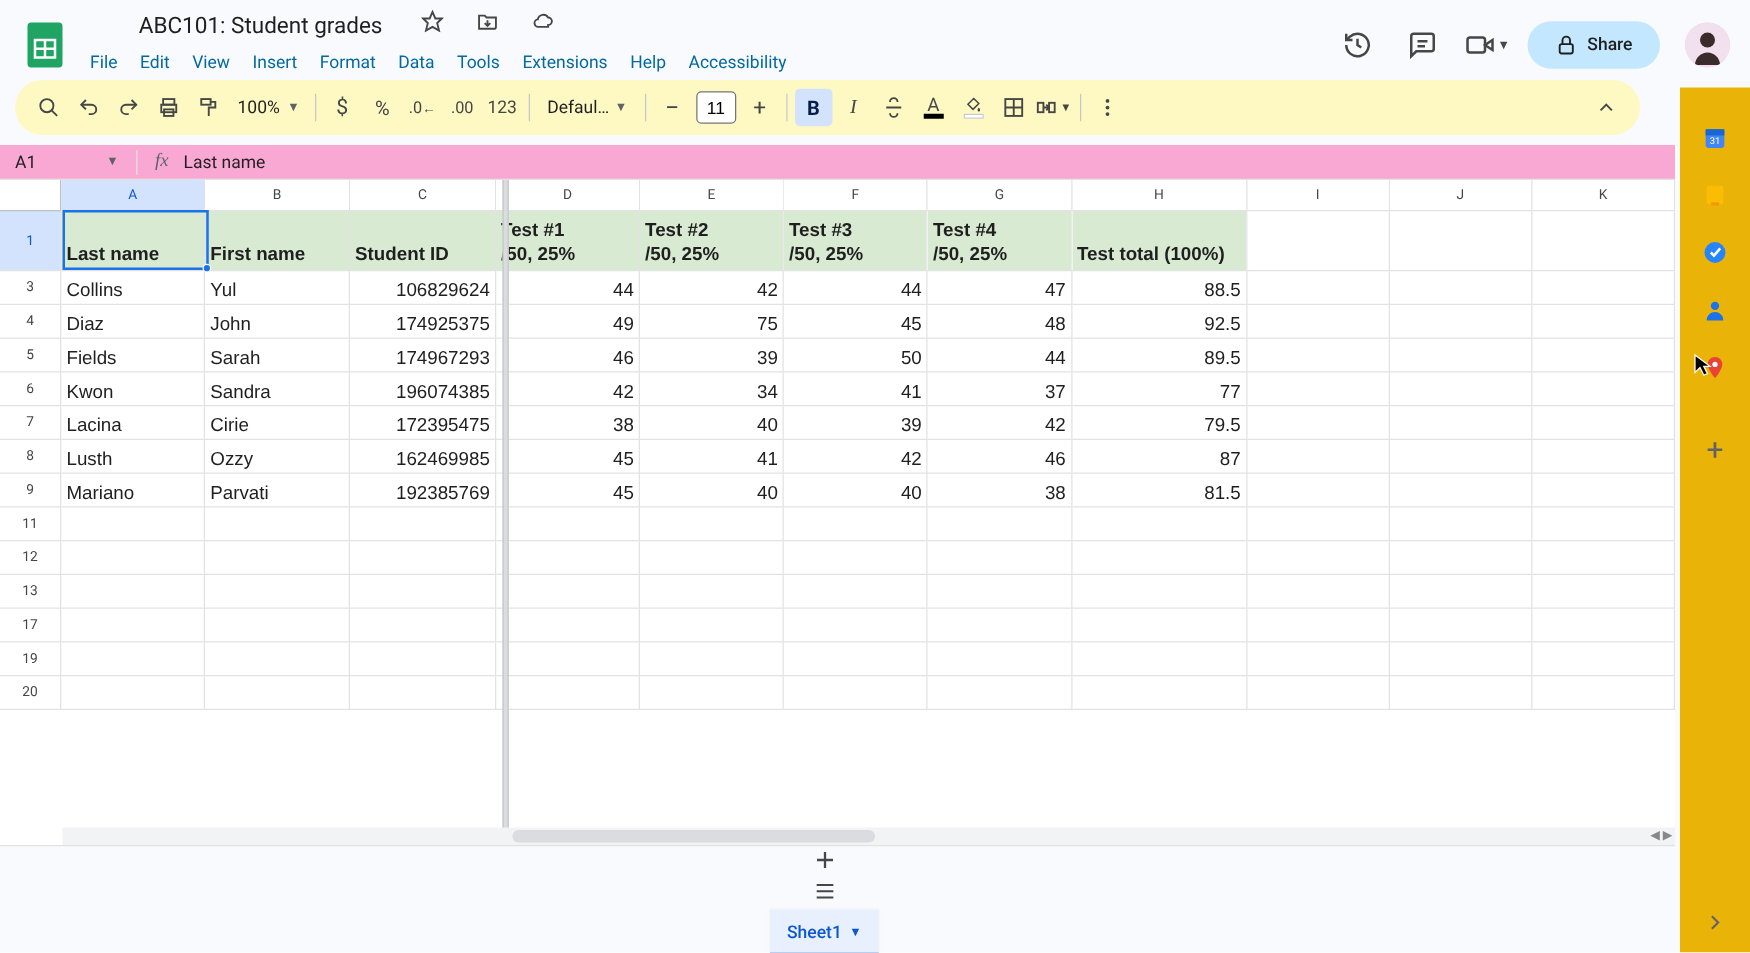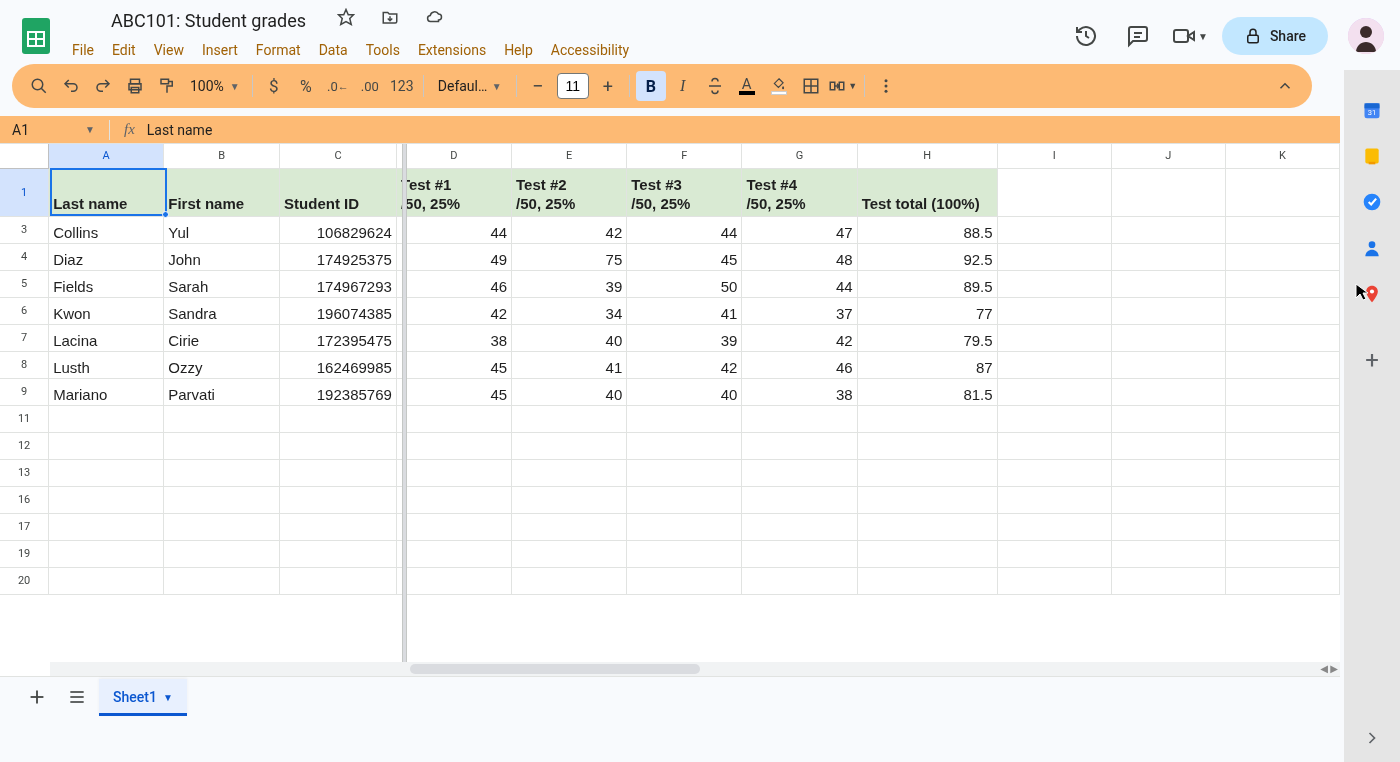--- a/index.html
+++ b/index.html
@@ -6,41 +6,41 @@
 body { font-family: "Google Sans", Roboto, Arial, sans-serif; font-size: 14px; color: #1f1f1f; background: #f8fafd; overflow: hidden; width: 1400px; height: 762px; position: relative; }
 
 
 .header { display: flex; align-items: center; padding: 8px 16px 0 16px; height: 64px; }
 .logo { width: 40px; height: 40px; display: flex; align-items: center; justify-content: center; margin-right: 8px; }
 .title-block { flex: 1; display: flex; flex-direction: column; }
 .title-row { display: flex; align-items: flex-start; gap: 24px; height: 28px; margin-left: 41px; }
 .doc-title { font-size: 18px; color: #1f1f1f; padding: 2px 6px; }
 .title-icon { color: #444746; width: 20px; display:flex; align-items:center; justify-content:center; }
 .menu-row { display: flex; gap: 2px; height: 28px; align-items:center; }
-.menu-item { padding: 4px 8px; font-size: 14px; color: #a16207; border-radius: 4px; cursor: pointer; }
+.menu-item { padding: 4px 8px; font-size: 14px; color: #0369a1; border-radius: 4px; cursor: pointer; }
 .header-actions { display: flex; align-items: center; gap: 12px; }
 .hdr-icon-btn { width: 40px; height: 40px; display:flex; align-items:center; justify-content:center; color:#444746; border-radius:50%; cursor:pointer; }
 .meet-btn { display:flex; align-items:center; gap:2px; }
 .share-btn { display: flex; align-items: center; gap: 8px; background: #c2e7ff; border-radius: 40px; padding: 10px 22px; font-size: 14px; font-weight: 500; cursor:pointer; }
 .avatar { width: 36px; height: 36px; border-radius: 50%; background: linear-gradient(#e0c4f5,#f5d0e0); margin-left:8px; display:flex; align-items:center; justify-content:center; overflow:hidden; }
 
 
 .toolbar-wrap { padding: 0 16px 8px 12px; }
-.toolbar { background: #fdba74; border-radius: 24px; height: 44px; display: flex; align-items: center; padding: 0 12px; gap: 2px; width: 1300px; }
+.toolbar { background: #fef9c3; border-radius: 24px; height: 44px; display: flex; align-items: center; padding: 0 12px; gap: 2px; width: 1300px; }
 .tb-btn { min-width: 30px; height: 30px; display:flex; align-items:center; justify-content:center; border-radius: 4px; cursor:pointer; color:#444746; }
 .tb-btn.active { background: #d3e3fd; color:#041e49; }
 .tb-sep { width: 1px; height: 22px; background: #c7c7c7; margin: 0 4px; }
 .zoom-sel { font-size: 14px; padding: 0 6px; display:flex; align-items:center; gap:6px; height:30px; cursor:pointer; }
 .font-sel { font-size: 14px; width: 80px; padding: 0 8px; display:flex; align-items:center; justify-content:space-between; height:30px; cursor:pointer; overflow:hidden;text-align:center; }
 .font-size-ctrl { display:flex; align-items:center; gap:4px; }
 .font-size-input { width: 32px; height: 26px; border: 1px solid #747775; border-radius: 4px; text-align: center; font-size: 14px; background:#fff; }
 .collapse-btn { margin-left:auto; }
 
 
-.fx-row { display:flex; align-items:center; height: 28px; border-bottom: 1px solid #e1e3e1; padding-left: 8px; background:#fdba74; margin: 0 60px 0 0; }
+.fx-row { display:flex; align-items:center; height: 28px; border-bottom: 1px solid #e1e3e1; padding-left: 8px; background:#f9a8d4; margin: 0 60px 0 0; }
 .name-box { width: 95px; display:flex; align-items:center; justify-content:space-between; font-size: 14px; padding: 0 8px 0 4px; }
 .name-dd { color:#5f6368; font-size:10px; }
 .fx-sep { width:1px; height:20px; background:#e1e3e1; margin:0 6px; }
 .fx-icon { font-style: italic; font-family: serif; color:#5f6368; padding:0 8px; font-size:15px; }
 .fx-input { flex:1; font-size: 14px; padding: 2px 4px; }
 
 
 .grid-area { position:relative; background:#fff; height: 532px; margin-right: 60px; overflow:hidden; }
 .grid-inner { position:absolute; left:0; top:0; }
 table.sheet { border-collapse: collapse; table-layout: fixed; }
@@ -57,27 +57,27 @@
 
 .selection { position:absolute; left:50px; top:24px; width:117px; height:48px; border:2px solid #1a73e8; pointer-events:none; box-sizing:border-box; }
 .sel-handle { position:absolute; right:-4px; bottom:-4px; width:7px; height:7px; background:#1a73e8; border:1px solid #fff; border-radius:50%; }
 .freeze-bar-v { position:absolute; left:402px; top:0; width:5px; height:532px; background:#dadce0; border-left:1px solid #c4c7c5; border-right:1px solid #c4c7c5; }
 
 .hscroll { position:absolute; left:50px; bottom:0; right:0; height:14px; background:#f1f3f4; }
 .hscroll-thumb { position:absolute; left:360px; width:290px; top:2px; height:10px; background:#dadce0; border-radius:5px; }
 .nav-arrows { position:absolute; right:2px; bottom:2px; display:flex; gap:2px; font-size:10px; color:#888; }
 
 
-.tab-bar { height: 40px; background:#f8fafd; border-top: 1px solid #e1e3e1; display:flex; align-items:center; padding: 0 40px 0 19px; gap:4px; margin-right:60px; }
+.tab-bar { height: 40px; background:#f8fafd; border-top: 1px solid #e1e3e1; display:flex; align-items:center; padding: 0 40px 0 19px; gap:4px; margin-right:60px;flex-direction:column; }
 .tab-add, .tab-all { width:36px; height:36px; display:flex; align-items:center; justify-content:center; color:#444746; cursor:pointer; border-radius:4px; }
 .sheet-tab { display:flex; align-items:center; gap:6px; background:#fff; border-radius: 8px 8px 0 0; padding: 8px 14px; font-size: 14px; font-weight:500; color:#0b57d0; box-shadow: 0 -1px 3px rgba(0,0,0,0.05); border-top: 2px solid transparent; position:relative; top:1px; cursor:pointer; border-bottom:3px solid #0b57d0; border-radius:0; background:#e8f0fe; }
 .sheet-tab .dd { color:#0b57d0; font-size:10px; }
 
 
-.side-panel { position:absolute; right:0; top:70px; width:56px; bottom:0; background:#e5e5e5; display:flex; flex-direction:column; align-items:center; padding-top:30px; gap:26px; }
+.side-panel { position:absolute; right:0; top:70px; width:56px; bottom:0; background:#eab308; display:flex; flex-direction:column; align-items:center; padding-top:30px; gap:26px; }
 .sp-icon { width:20px; height:20px; cursor:pointer; }
 .sp-expand { position:absolute; bottom:14px; right:18px; color:#5f6368; cursor:pointer; }
 .sp-plus { width:40px; height:40px; display:flex; align-items:center; justify-content:center; color:#5f6368; cursor:pointer; margin-top:10px; font-size:24px; }
 
 svg { display:block; }
 </style>
 </head>
 <body>
 
 <div class="header">
@@ -444,34 +444,20 @@
             <td class="cell col-D"></td>
             <td class="cell col-E"></td>
             <td class="cell col-F"></td>
             <td class="cell col-G"></td>
             <td class="cell col-H"></td>
             <td class="cell col-I"></td>
             <td class="cell col-J"></td>
             <td class="cell col-K"></td>
           </tr>
           <tr>
-            <th class="row-h">16</th>
-            <td class="cell col-A"></td>
-            <td class="cell col-B"></td>
-            <td class="cell col-C"></td>
-            <td class="cell col-D"></td>
-            <td class="cell col-E"></td>
-            <td class="cell col-F"></td>
-            <td class="cell col-G"></td>
-            <td class="cell col-H"></td>
-            <td class="cell col-I"></td>
-            <td class="cell col-J"></td>
-            <td class="cell col-K"></td>
-          </tr>
-          <tr>
             <th class="row-h">17</th>
             <td class="cell col-A"></td>
             <td class="cell col-B"></td>
             <td class="cell col-C"></td>
             <td class="cell col-D"></td>
             <td class="cell col-E"></td>
             <td class="cell col-F"></td>
             <td class="cell col-G"></td>
             <td class="cell col-H"></td>
             <td class="cell col-I"></td>

